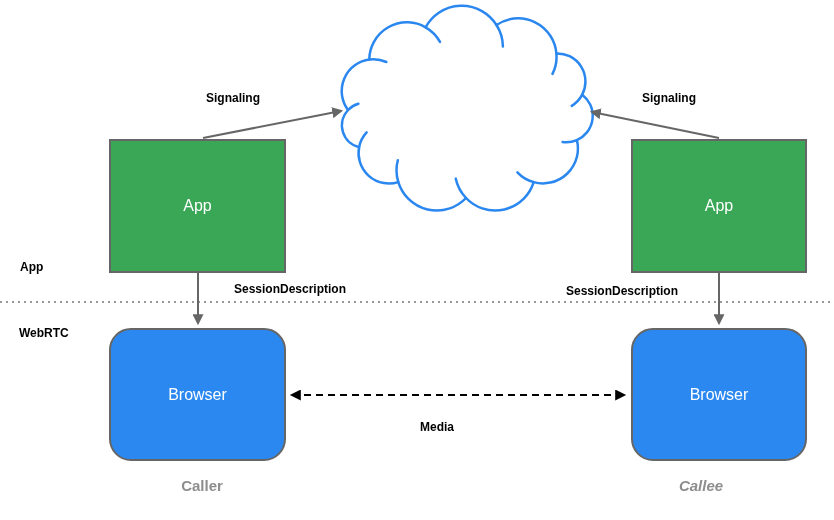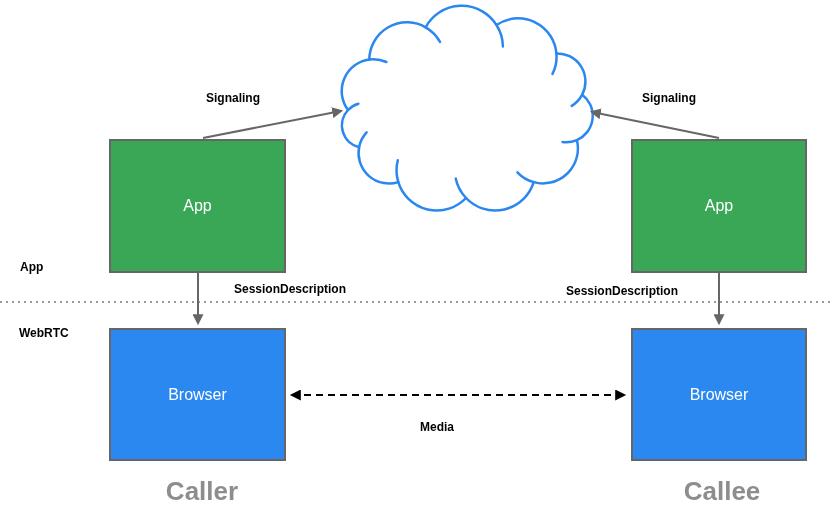--- a/index.html
+++ b/index.html
@@ -15,44 +15,44 @@
   .head-gray{fill:var(--arrow,#666);}
   .head-black{fill:var(--media-arrow,#000);}
   .cloud-bump{fill:none;stroke:var(--cloud,#2a87f0);stroke-width:2.5;stroke-linecap:round;}
   
   .box{
     position:absolute;box-sizing:border-box;border:2px solid var(--box-border,#666);
     display:flex;align-items:center;justify-content:center;
     color:var(--box-text,#fff);font-size:16px;line-height:1;
   }
   .app-box{background:var(--app-box,#3aa757);}
-  .browser-box{background:var(--browser-box,#2a88f0);}
+  .browser-box{background:var(--browser-box,#2a88f0);border-radius:22px;}
   .pos-app-caller{left:109px;top:139px;width:177px;height:134px;}
   .pos-app-callee{left:631px;top:139px;width:176px;height:134px;}
   .pos-browser-caller{left:109px;top:328px;width:177px;height:133px;}
   .pos-browser-callee{left:631px;top:328px;width:176px;height:133px;}
   
   .lbl{
     position:absolute;font-weight:700;font-size:12px;line-height:1;
     color:var(--label-text,#000);white-space:nowrap;
   }
   .centered{transform:translateX(-50%);}
   .lbl-signaling-l{left:233px;top:92px;}
   .lbl-signaling-r{left:669px;top:92px;}
   .lbl-session-l{left:290px;top:283px;}
   .lbl-session-r{left:622px;top:285px;}
   .lbl-media{left:437px;top:421px;}
   .lbl-app-layer{left:20px;top:261px;}
   .lbl-webrtc-layer{left:19px;top:327px;}
   .caption{
-    position:absolute;font-weight:700;font-size:26px;line-height:1;
+    position:absolute;font-weight:700;font-size:15px;line-height:1;
     color:var(--caption-text,#8d8d8d);white-space:nowrap;
   }
   .cap-caller{left:202px;top:478px;}
-  .cap-callee{left:722px;top:478px;}
+  .cap-callee{left:701px;top:478px;font-style:italic;}
 </style>
 </head>
 <body>
 
 <div class="canvas">
 
   <svg class="layer" width="834" height="520" viewBox="0 0 834 520">
     <defs>
       <marker id="ah-gray" viewBox="0 0 10 10" refX="8" refY="5" markerWidth="5.5" markerHeight="5.5" orient="auto-start-reverse">
         <path d="M0 0 L10 5 L0 10 z" class="head-gray"></path>

